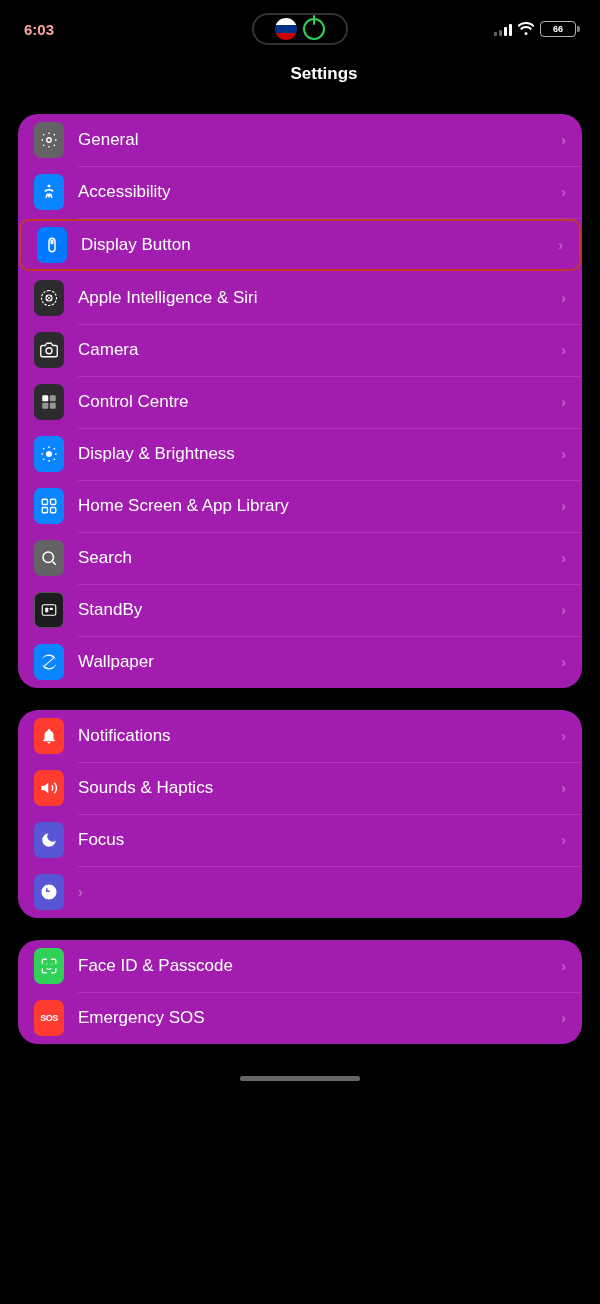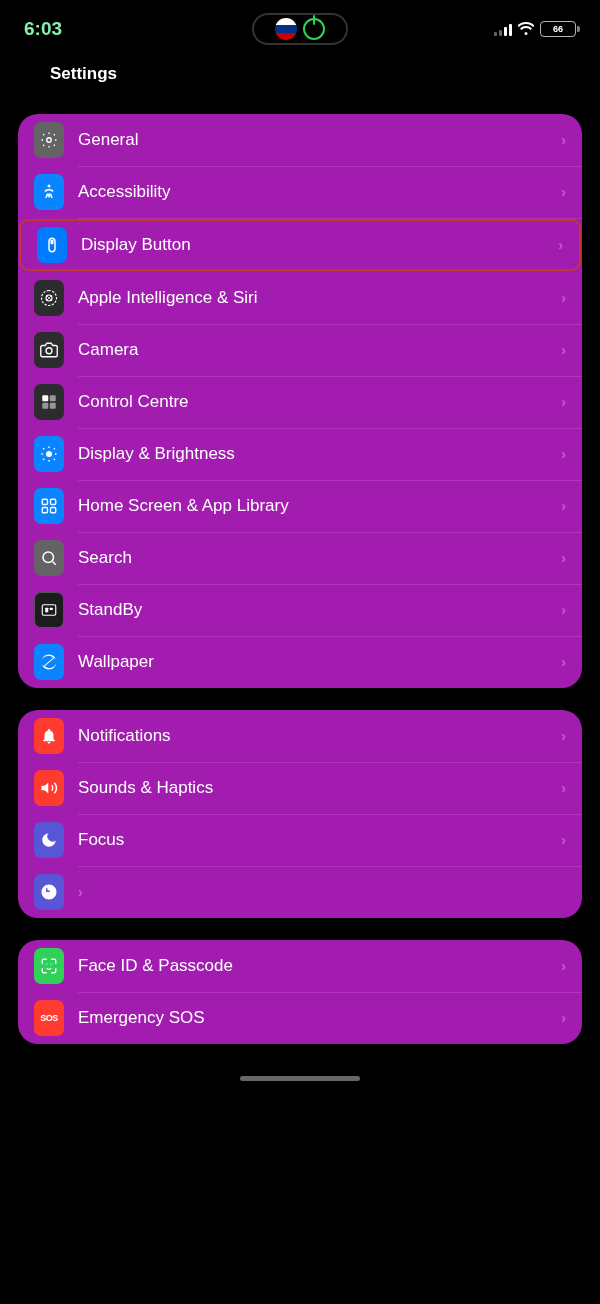--- a/index.html
+++ b/index.html
@@ -17,23 +17,23 @@
     .status-bar {
       display: flex;
       align-items: center;
       justify-content: space-between;
       padding: 14px 24px 8px;
       position: relative;
       height: 52px;
     }
 
     .status-time {
-      font-size: 19px;
+      font-size: 15px;
       font-weight: 600;
-      color: #86efac;
+      color: #fca5a5;
     }
 
     .status-center {
       position: absolute;
       left: 50%;
       transform: translateX(-50%);
     }
 
     .dynamic-island {
       background: #000;
@@ -130,21 +130,21 @@
       position: absolute;
       right: -5px;
       width: 3px;
       height: 6px;
       background: rgba(255,255,255,0.5);
       border-radius: 0 2px 2px 0;
     }
 
     
     .page-title {
-      text-align: left;
+      text-align: center;
       font-size: 17px;
       font-weight: 600;
       color: #fff;
       padding: 12px 2px 18px;
       margin-left: 48px;
     }
 
     
     .settings-group {
       background: #a21caf;

